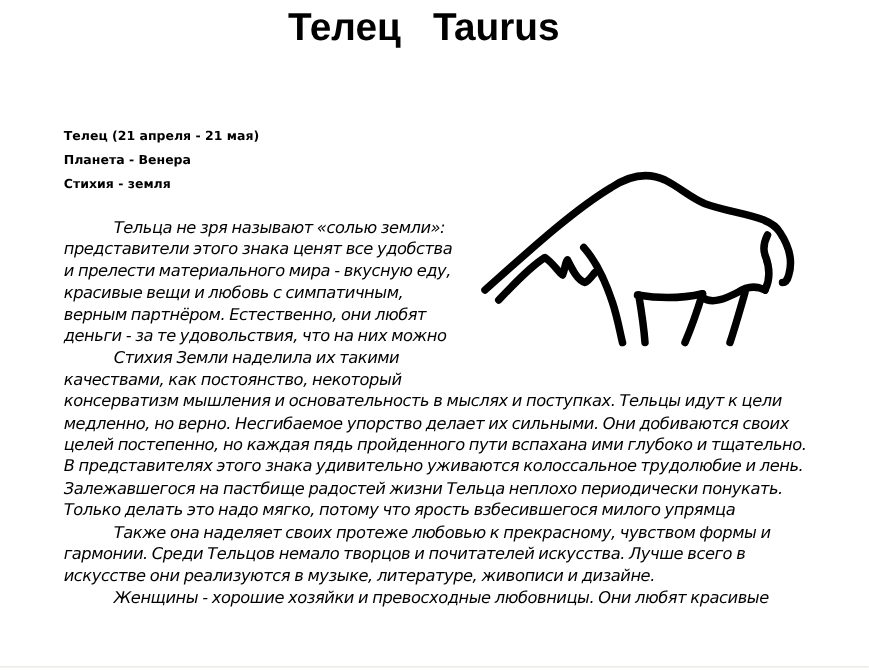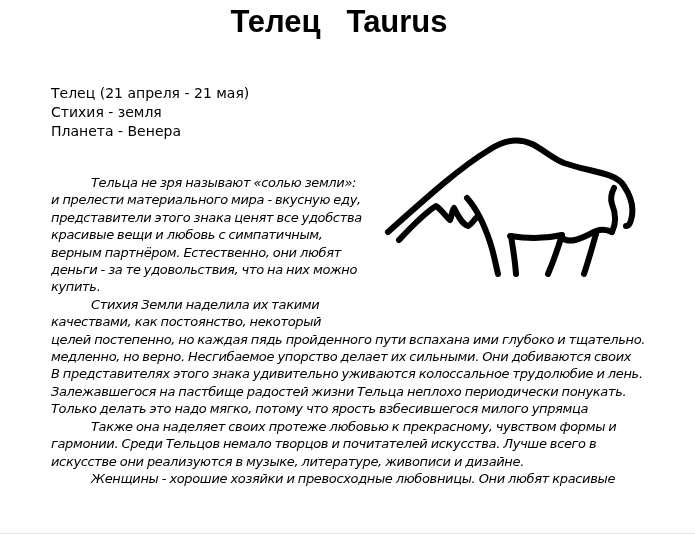--- a/index.html
+++ b/index.html
@@ -23,24 +23,24 @@
       font-family: "Liberation Sans", sans-serif;
       font-weight: bold;
       font-size: 31px;
       line-height: 40px;
       margin: 0;
       white-space: pre;
     }
     .info-block {
       position: absolute;
       left: 51px;
-      top: 84px;
+      top: 100px;
       font-family: "DejaVu Sans", sans-serif;
-      font-weight: normal;
-      font-size: 14px;
+      font-weight: bold;
+      font-size: 10px;
       line-height: 19px;
     }
     .info-line {
       display: block;
       white-space: nowrap;
     }
     .taurus-image {
       position: absolute;
       left: 384px;
       top: 128px;
@@ -79,22 +79,22 @@
       background: #e8e8e0;
     }
   </style>
 </head>
 <body>
 
 <h1 class="page-title">Телец   Taurus</h1>
 
 <div class="info-block">
   <span class="info-line">Телец (21 апреля - 21 мая)</span>
+  <span class="info-line">Планета - Венера</span>
   <span class="info-line">Стихия - земля</span>
-  <span class="info-line">Планета - Венера</span>
 </div>
 
 <div class="taurus-image" aria-label="Телец">
   <svg width="300" height="150" viewBox="0 0 300 150" xmlns="http://www.w3.org/2000/svg">
     <g fill="none" stroke="#000" stroke-width="6" stroke-linecap="round" stroke-linejoin="round">
 
       <path d="M4,104 C40,72 75,40 105,22 C120,12 135,10 148,16 C160,22 168,30 180,35 C205,44 232,44 240,58 C248,70 250,82 247,92 C246,96 244,98 242,98"></path>
 
       <path d="M15,112 C30,96 42,84 52,78 C58,82 63,90 66,92 C68,88 68,82 70,80 C74,88 78,96 84,98 C88,96 90,92 92,90"></path>
 
@@ -109,32 +109,32 @@
       <path d="M212,106 C208,120 204,134 200,146"></path>
 
       <path d="M228,104 C232,96 232,86 228,76 C226,70 228,64 230,60"></path>
     </g>
   </svg>
 </div>
 
 <div class="body-text">
   <p class="para">
     <span class="ln">Тельца не зря называют «солью земли»:</span>
+    <span class="ln">представители этого знака ценят все удобства</span>
     <span class="ln">и прелести материального мира - вкусную еду,</span>
-    <span class="ln">представители этого знака ценят все удобства</span>
     <span class="ln">красивые вещи и любовь с симпатичным,</span>
     <span class="ln">верным партнёром. Естественно, они любят</span>
     <span class="ln">деньги - за те удовольствия, что на них можно</span>
-    <span class="ln">купить.</span>
   </p>
   <p class="para">
     <span class="ln">Стихия Земли наделила их такими</span>
     <span class="ln">качествами, как постоянство, некоторый</span>
+    <span class="ln">консерватизм мышления и основательность в мыслях и поступках. Тельцы идут к цели</span>
+    <span class="ln">медленно, но верно. Несгибаемое упорство делает их сильными. Они добиваются своих</span>
     <span class="ln">целей постепенно, но каждая пядь пройденного пути вспахана ими глубоко и тщательно.</span>
-    <span class="ln">медленно, но верно. Несгибаемое упорство делает их сильными. Они добиваются своих</span>
     <span class="ln">В представителях этого знака удивительно уживаются колоссальное трудолюбие и лень.</span>
     <span class="ln">Залежавшегося на пастбище радостей жизни Тельца неплохо периодически понукать.</span>
     <span class="ln">Только делать это надо мягко, потому что ярость взбесившегося милого упрямца</span>
   </p>
   <p class="para">
     <span class="ln">Также она наделяет своих протеже любовью к прекрасному, чувством формы и</span>
     <span class="ln">гармонии. Среди Тельцов немало творцов и почитателей искусства. Лучше всего в</span>
     <span class="ln">искусстве они реализуются в музыке, литературе, живописи и дизайне.</span>
   </p>
   <p class="para">

